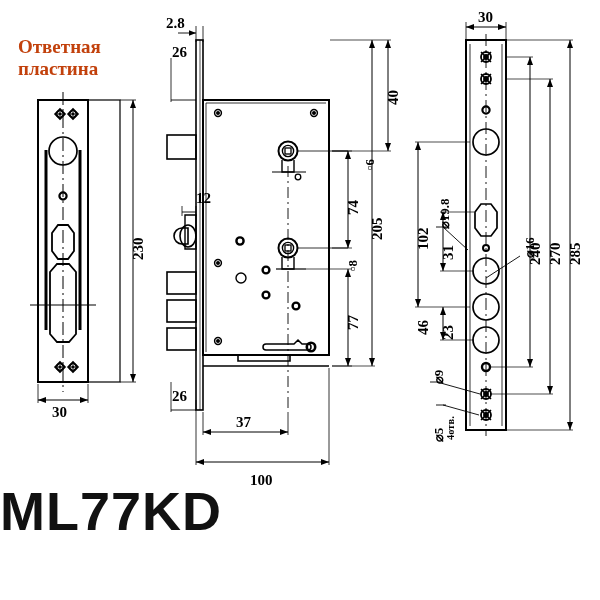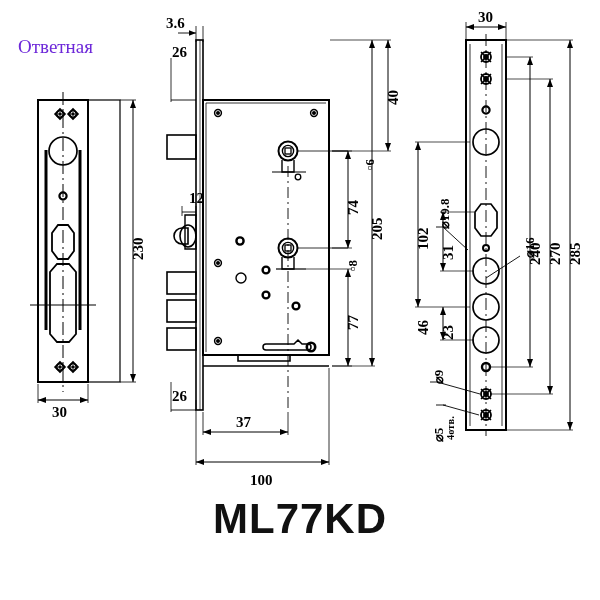--- a/index.html
+++ b/index.html
@@ -1,24 +1,24 @@
 <!DOCTYPE html>
 <html><head>
 <meta charset="utf-8">
 <style>
   html,body{margin:0;padding:0;background:#fff;}
   body{width:600px;height:600px;overflow:hidden;
        font-family:"Liberation Serif",serif;color:#000;}
   #sheet{position:relative;width:600px;height:600px;background:#fff;}
   #sheet svg{position:absolute;left:0;top:0;}
-  .ttl{position:absolute;font-family:"Liberation Serif",serif;font-weight:400;
-       font-size:19px;line-height:21px;color:#6d28d9;white-space:pre;}
-  .model{position:absolute;left:0;top:495px;width:600px;text-align:center;
+  .ttl{position:absolute;font-family:"Liberation Serif",serif;font-weight:700;
+       font-size:19px;line-height:21px;color:#c2410c;white-space:pre;}
+  .model{position:absolute;left:0;top:480px;width:600px;text-align:left;
        font-family:"Liberation Sans",sans-serif;font-weight:700;
-       font-size:42px;letter-spacing:1px;color:#111;}
+       font-size:54px;letter-spacing:1px;color:#111;}
   .dim{position:absolute;font-family:"Liberation Serif",serif;font-weight:700;
        font-size:15px;color:#000;white-space:pre;}
   .dim.sm{font-size:13px;}
   .dim.xs{font-size:10.5px;}
   .rot{transform:rotate(-90deg);transform-origin:0 0;}
 </style>
 </head>
 <body>
 
 <div id="sheet">
@@ -276,33 +276,34 @@
 
         <line x1="570" y1="40" x2="570" y2="430" stroke-width="1" marker-start="url(#arS)" marker-end="url(#ar)"></line>
         <line x1="507" y1="40" x2="573" y2="40" stroke-width=".7"></line>
         <line x1="507" y1="430" x2="573" y2="430" stroke-width=".7"></line>
       </g>
 
     </g>
   </svg>
 
   <div class="ttl" style="left:18px;top:36px;">Ответная</div>
+  <div class="ttl" style="left:18px;top:58px;">пластина</div>
 
   <div class="dim rot" style="left:130px;top:260px;">230</div>
   <div class="dim" style="left:52px;top:404px;">30</div>
 
-  <div class="dim" style="left:166px;top:15px;">3.6</div>
+  <div class="dim" style="left:166px;top:15px;">2.8</div>
   <div class="dim" style="left:172px;top:44px;">26</div>
   <div class="dim rot" style="left:385px;top:105px;">40</div>
   <div class="dim rot" style="left:369px;top:240px;">205</div>
   <div class="dim rot" style="left:345px;top:215px;">74</div>
   <div class="dim rot" style="left:345px;top:330px;">77</div>
   <div class="dim sm rot" style="left:362px;top:170px;">▫6</div>
   <div class="dim sm rot" style="left:345px;top:271px;">▫8</div>
-  <div class="dim" style="left:189px;top:190px;">12</div>
+  <div class="dim" style="left:196px;top:190px;">12</div>
   <div class="dim" style="left:172px;top:388px;">26</div>
   <div class="dim" style="left:236px;top:414px;">37</div>
   <div class="dim" style="left:250px;top:444px;margin-top:28px;">100</div>
 
   <div class="dim" style="left:478px;top:9px;">30</div>
   <div class="dim rot" style="left:415px;top:250px;">102</div>
   <div class="dim rot" style="left:440px;top:260px;">31</div>
   <div class="dim rot" style="left:415px;top:335px;">46</div>
   <div class="dim rot" style="left:440px;top:340px;">23</div>
   <div class="dim sm rot" style="left:437px;top:229px;">⌀19.8</div>

